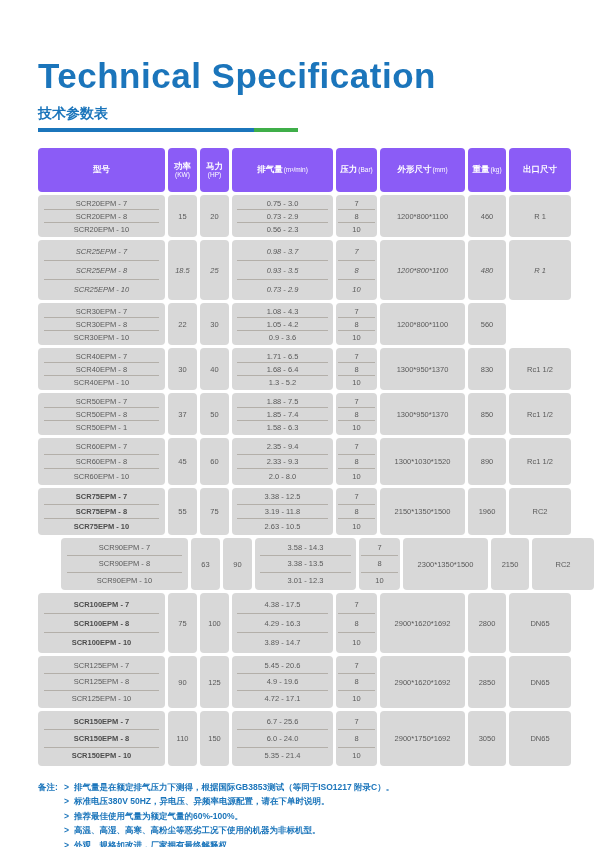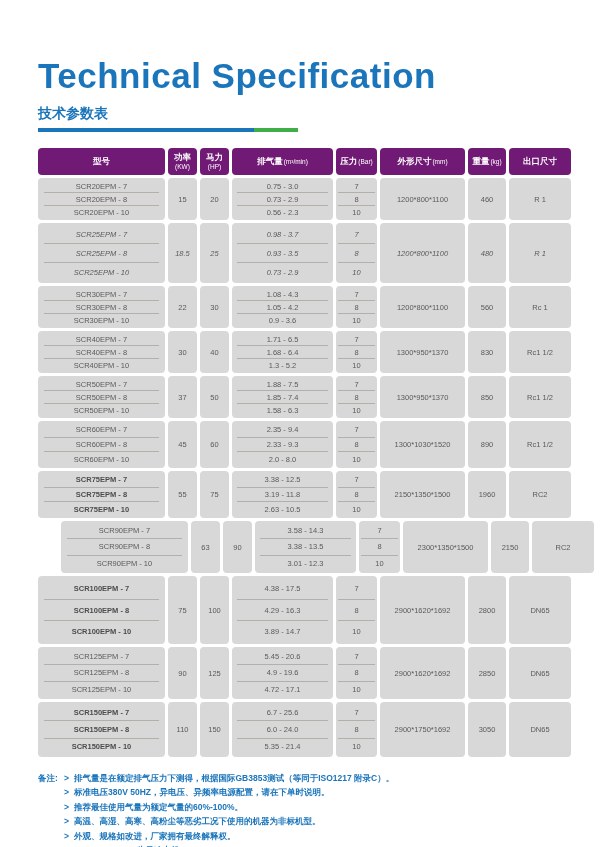--- a/index.html
+++ b/index.html
@@ -10,21 +10,21 @@
   
   .title { font-size: 35px; font-weight: bold; color: #1b75bb; letter-spacing: 0.5px; }
   .subtitle { font-size: 14px; font-weight: bold; color: #1b75bb; margin-top: 9px; }
   .title-underline { position: relative; width: 260px; height: 4px; background: #1b75bb; margin-top: 5px; }
   .title-underline .green-seg { position: absolute; right: 0; top: 0; width: 44px; height: 4px; background: #3fae49; }
 
   
   .spec-table { margin-top: 16px; width: 533px; }
   .trow { display: grid; grid-template-columns: 127px 29px 29px 101px 41px 85px 38px 62px; column-gap: 3px; margin-bottom: 3px; }
   .cell { border-radius: 4px; display: flex; flex-direction: column; align-items: center; justify-content: center; overflow: hidden; }
-  .hcell { background: #701a75; color: #ffffff; height: 27px; font-size: 8.5px; font-weight: bold; line-height: 1.1; text-align: center; }
+  .hcell { background: #8b5cf6; color: #ffffff; height: 44px; font-size: 8.5px; font-weight: bold; line-height: 1.1; text-align: center; }
   .hline { display: flex; align-items: baseline; justify-content: center; }
   .hunit { font-size: 6.5px; font-weight: normal; margin-left: 1px; }
   .hunit.stacked { display: block; margin-left: 0; }
   .bcell { background: #d8d8d8; color: #5a5a5a; font-size: 7.5px; }
   .mcell { justify-content: stretch; padding: 2px 0; }
   .subline { flex: 1; width: 90%; display: flex; align-items: center; justify-content: center; border-bottom: 1px solid #b3afa9; }
   .subline:last-child { border-bottom: none; }
   .body-row.bold .model-cell .subline { font-weight: bold; color: #4c4c4c; }
 
   
@@ -174,23 +174,20 @@
           <div class="subline">7</div>
           <div class="subline">8</div>
           <div class="subline">10</div>
         </div>
         <div class="cell bcell">
           <span>1200*800*1100</span>
         </div>
         <div class="cell bcell">
           <span>560</span>
         </div>
-        <div class="cell bcell">
-          <span>Rc 1</span>
-        </div>
       </div>
       <div class="trow body-row" style="height: 42px;">
         <div class="cell bcell mcell model-cell">
           <div class="subline">SCR40EPM - 7</div>
           <div class="subline">SCR40EPM - 8</div>
           <div class="subline">SCR40EPM - 10</div>
         </div>
         <div class="cell bcell">
           <span>30</span>
         </div>
@@ -214,21 +211,21 @@
           <span>830</span>
         </div>
         <div class="cell bcell">
           <span>Rc1 1/2</span>
         </div>
       </div>
       <div class="trow body-row" style="height: 42px;">
         <div class="cell bcell mcell model-cell">
           <div class="subline">SCR50EPM - 7</div>
           <div class="subline">SCR50EPM - 8</div>
-          <div class="subline">SCR50EPM - 10</div>
+          <div class="subline">SCR50EPM - 1</div>
         </div>
         <div class="cell bcell">
           <span>37</span>
         </div>
         <div class="cell bcell">
           <span>50</span>
         </div>
         <div class="cell bcell mcell flow-cell">
           <div class="subline">1.88 - 7.5</div>
           <div class="subline">1.85 - 7.4</div>
@@ -338,21 +335,21 @@
         <div class="cell bcell">
           <span>2300*1350*1500</span>
         </div>
         <div class="cell bcell">
           <span>2150</span>
         </div>
         <div class="cell bcell">
           <span>RC2</span>
         </div>
       </div>
-      <div class="trow body-row bold" style="height: 68px;">
+      <div class="trow body-row bold" style="height: 60px;">
         <div class="cell bcell mcell model-cell">
           <div class="subline">SCR100EPM - 7</div>
           <div class="subline">SCR100EPM - 8</div>
           <div class="subline">SCR100EPM - 10</div>
         </div>
         <div class="cell bcell">
           <span>75</span>
         </div>
         <div class="cell bcell">
           <span>100</span>

